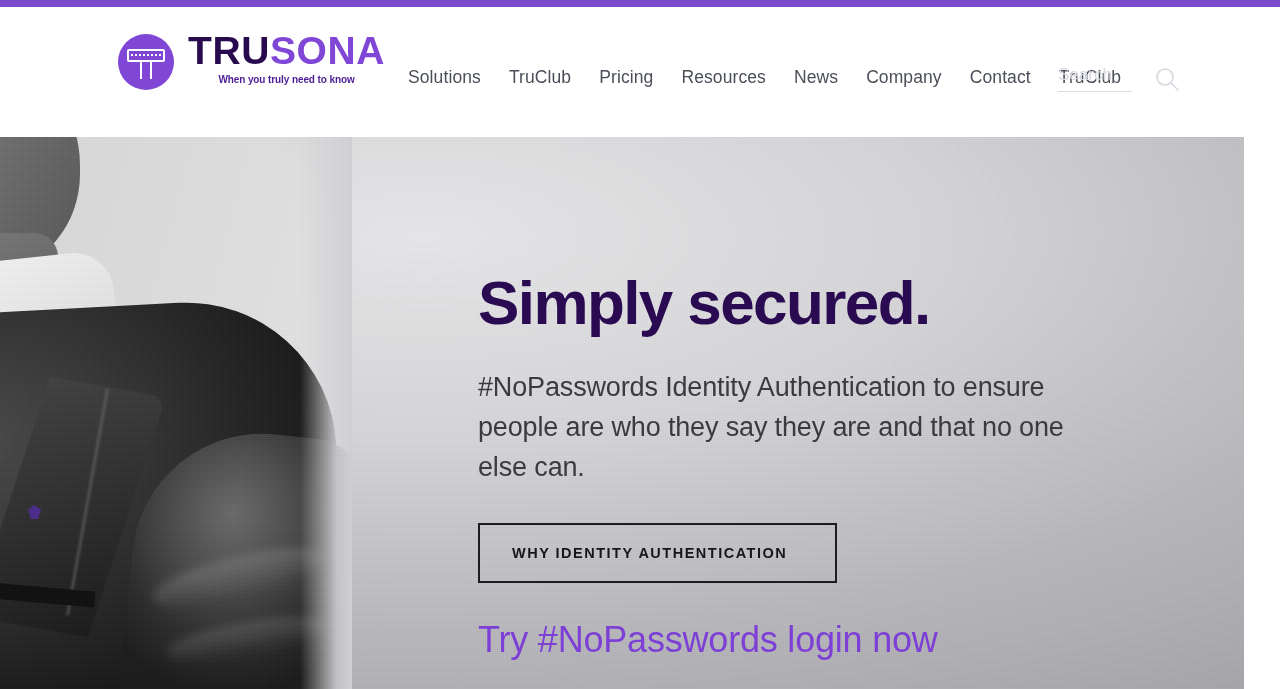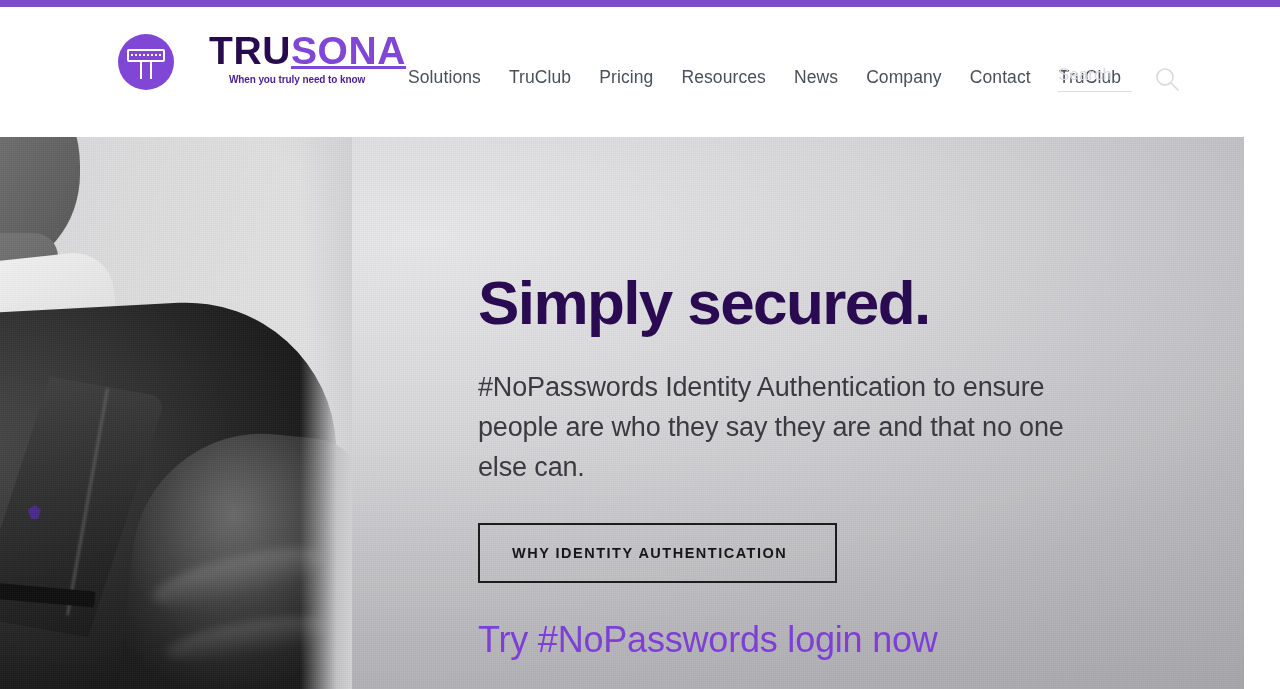--- a/index.html
+++ b/index.html
@@ -82,22 +82,22 @@
 
   .brand-text { margin-left: 14px; }
 
   .wordmark {
     font-size: 39px;
     font-weight: 700;
     letter-spacing: 0.6px;
     line-height: 1.02;
     white-space: nowrap;
   }
-  .wordmark .wm-a { color: #280a4e; margin-left: 21px; }
-  .wordmark .wm-b { color: #8046d6; text-decoration: underline; }
+  .wordmark .wm-a { color: #280a4e; }
+  .wordmark .wm-b { color: #8046d6; }
 
   .tagline {
     margin-top: 3px;
     font-size: 10px;
     font-weight: 700;
     color: #4c1d95;
     letter-spacing: -0.1px;
     white-space: nowrap;
     text-align: center;
   }

